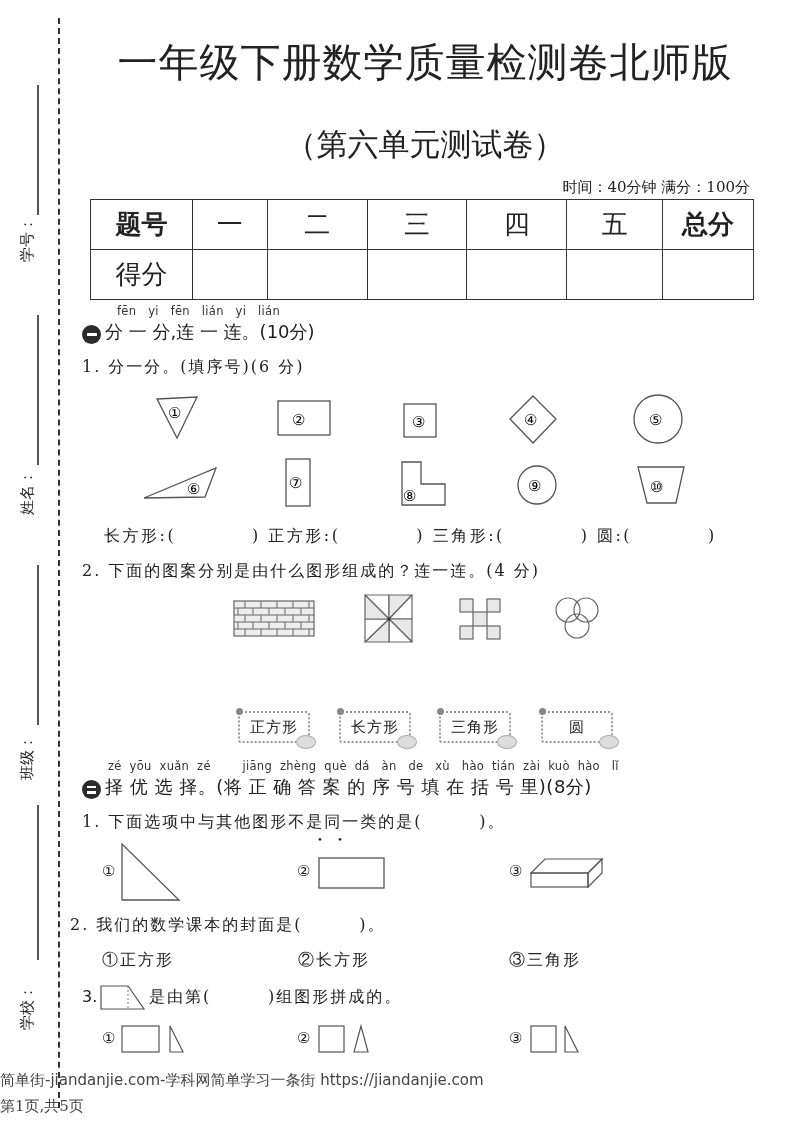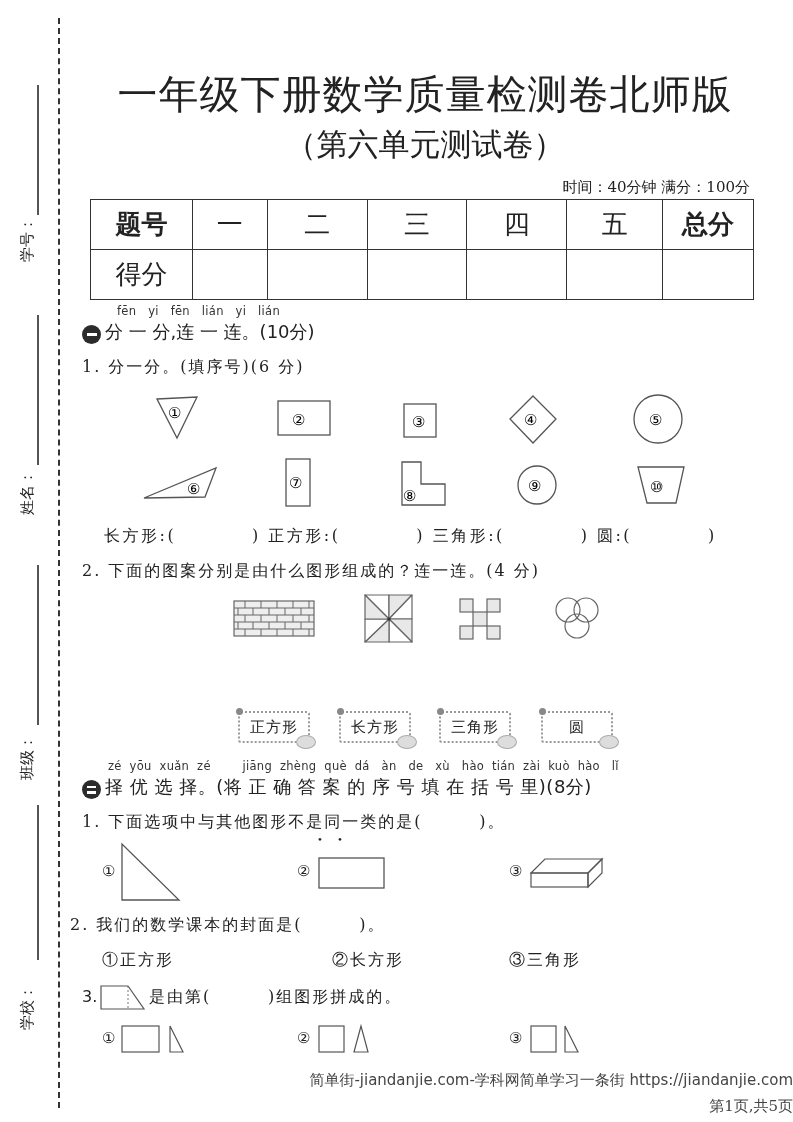--- a/index.html
+++ b/index.html
@@ -18,21 +18,20 @@
   .side-label {
     position: absolute; left: 18px; width: 40px; font-size: 15px;
     transform: rotate(-90deg); transform-origin: left top; white-space: nowrap;
     font-family: "DejaVu Sans", sans-serif; color: #222;
   }
 
   .title {
     position: absolute; left: 100px; top: 35px; width: 650px; text-align: center;
     font-size: 40px; letter-spacing: 1px; font-weight: normal;
     font-family: "DejaVu Serif", serif;
-    margin-top: 32px;
   }
   .subtitle {
     position: absolute; left: 260px; top: 108px; width: 330px; text-align: center;
     font-size: 31px; font-family: "DejaVu Serif", serif; margin-top: 16px;
   }
   .time-info {
     position: absolute; right: 43px; top: 178px; font-size: 15px;
     font-family: "DejaVu Serif", serif;
   }
 
@@ -80,21 +79,21 @@
   .card .pin {
     position: absolute; left: -4px; top: -5px; width: 7px; height: 7px;
     background: #888; border-radius: 50%;
   }
   .card .seal {
     position: absolute; right: -8px; bottom: -8px; width: 18px; height: 12px;
     background: #ddd; border: 1px solid #aaa; border-radius: 50%;
   }
 
   .footer {
-    position: absolute; left: 0; width: 793px; text-align: right;
+    position: absolute; left: 0; width: 793px; text-align: left;
     font-family: "DejaVu Sans", sans-serif; color: #444;
   }
 </style>
 </head>
 <body>
 
 <div class="dash-line"></div>
 
 <div>
   <div class="side-line" style="top:85px;height:130px;"></div>
@@ -307,21 +306,21 @@
 </svg>
 <div class="abs circ-num" style="left:509px;top:862px;">③</div>
 <svg class="shape" style="left:530px;top:858px;" width="80" height="32">
   <polygon points="1,15 15,1 72,1 58,15" fill="none" stroke="#555" stroke-width="1.2"></polygon>
   <rect x="1" y="15" width="57" height="14" fill="none" stroke="#555" stroke-width="1.2"></rect>
   <polygon points="58,15 72,1 72,15 58,29" fill="none" stroke="#555" stroke-width="1.2"></polygon>
 </svg>
 
 <div class="q" style="left:70px;top:915px;">2. 我们的数学课本的封面是(        )。</div>
 <div class="q" style="left:102px;top:950px;">①正方形</div>
-<div class="q" style="left:298px;top:950px;margin-left:34px;">②长方形</div>
+<div class="q" style="left:298px;top:950px;">②长方形</div>
 <div class="q" style="left:509px;top:950px;">③三角形</div>
 
 <div class="q" style="left:82px;top:987px;"><span class="qnum">3.</span></div>
 <svg class="shape" style="left:100px;top:985px;" width="48" height="26">
   <polygon points="1,1 28,1 44,24 1,24" fill="none" stroke="#555" stroke-width="1.2"></polygon>
   <line x1="28" y1="1" x2="28" y2="24" stroke="#777" stroke-width="1" stroke-dasharray="2,2"></line>
 </svg>
 <div class="q" style="left:149px;top:987px;">是由第(        )组图形拼成的。</div>
 
 <div class="abs circ-num" style="left:102px;top:1029px;">①</div>

